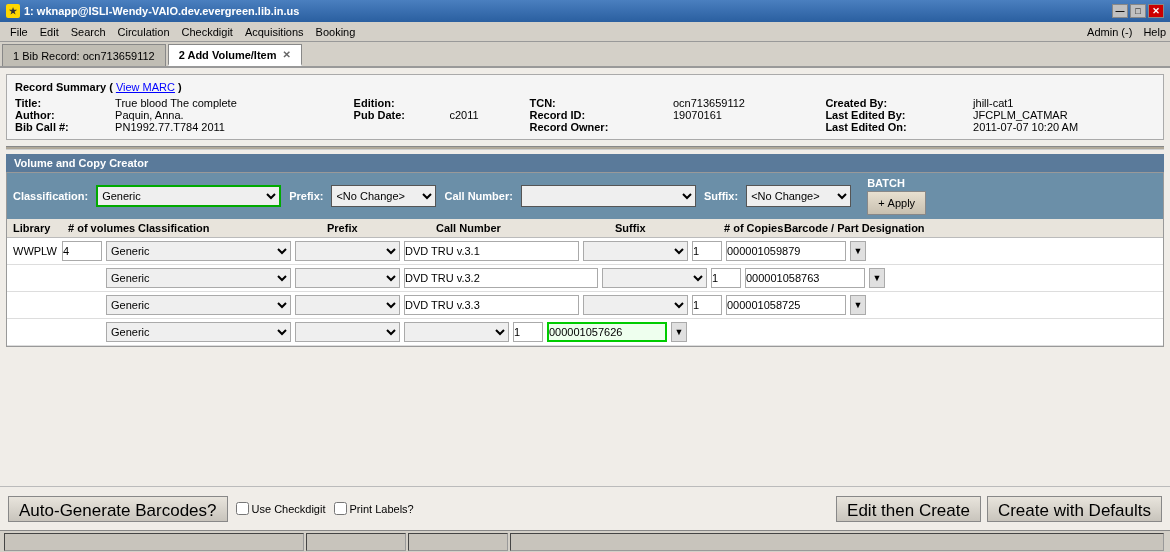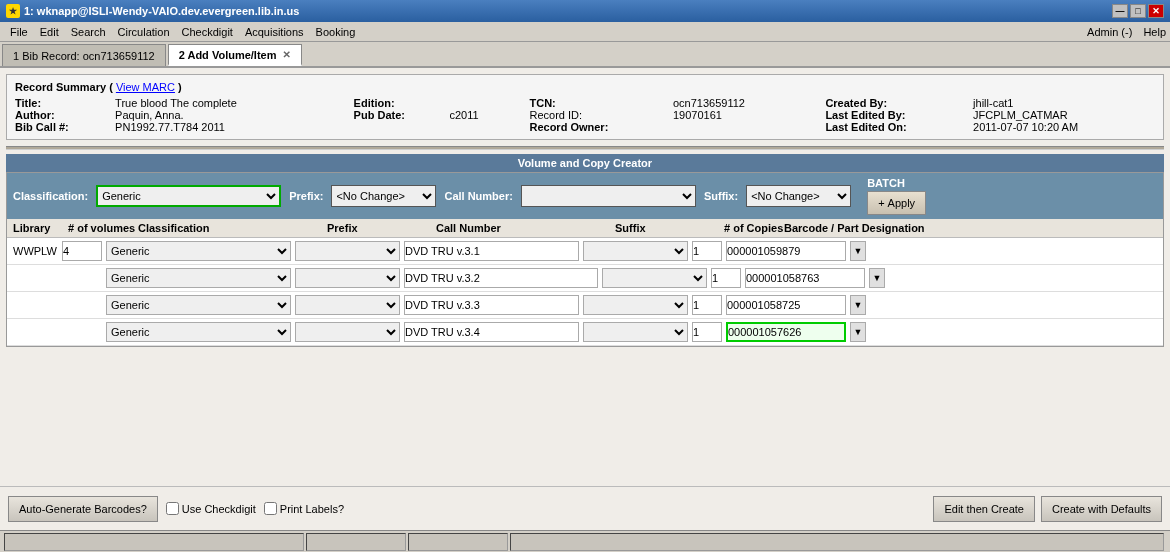--- a/index.html
+++ b/index.html
@@ -101,21 +101,20 @@
     .record-value { white-space: nowrap; }
 
     
     .section-header {
       background: #5a7a9a;
       color: white;
       padding: 3px 8px;
       font-weight: bold;
       font-size: 11px;
       margin-bottom: 0;
-      text-align: center;
     }
 
     
     .vcc-area {
       border: 1px solid #999;
       margin-bottom: 8px;
     }
 
     
     .batch-row {
@@ -190,21 +189,21 @@
       height: 44px;
     }
     .bottom-left { display: flex; align-items: center; gap: 8px; }
     .bottom-right { display: flex; align-items: center; gap: 6px; }
 
     .bottom-btn {
       background: linear-gradient(to bottom, #e8e4dc, #c8c4bc);
       border: 1px solid #888;
       padding: 4px 10px;
       cursor: pointer;
-      font-size: 11px;
+      font-size: 17px;
       height: 26px;
     }
 
     .checkbox-label { display: flex; align-items: center; gap: 3px; font-size: 11px; cursor: pointer; }
 
     
     .status-bar {
       background: #d4d0c8;
       height: 22px;
       border-top: 1px solid #888;
@@ -313,21 +312,21 @@
           <td class="record-label" style="font-weight:bold; padding-right:4px;">TCN:</td>
           <td class="record-value" style="padding-right:16px;">ocn713659112</td>
           <td class="record-label" style="font-weight:bold; padding-right:4px;">Created By:</td>
           <td class="record-value">jhill-cat1</td>
         </tr>
         <tr>
           <td class="record-label" style="font-weight:bold; padding-right:4px;">Author:</td>
           <td class="record-value" style="padding-right:16px;margin-left:20px;">Paquin, Anna.</td>
           <td class="record-label" style="font-weight:bold; padding-right:4px;">Pub Date:</td>
           <td class="record-value" style="padding-right:16px;">c2011</td>
-          <td class="record-label" style="font-weight:normal; padding-right:4px;">Record ID:</td>
+          <td class="record-label" style="font-weight:bold; padding-right:4px;">Record ID:</td>
           <td class="record-value" style="padding-right:16px;">19070161</td>
           <td class="record-label" style="font-weight:bold; padding-right:4px;">Last Edited By:</td>
           <td class="record-value">JFCPLM_CATMAR</td>
         </tr>
         <tr>
           <td class="record-label" style="font-weight:bold; padding-right:4px;">Bib Call #:</td>
           <td class="record-value" style="padding-right:16px;">PN1992.77.T784 2011</td>
           <td></td>
           <td></td>
           <td class="record-label" style="font-weight:bold; padding-right:4px;">Record Owner:</td>
@@ -424,21 +423,20 @@
             <input type="text" value="1" style="width: 30px;">
             <input type="text" value="000001058725" style="width: 120px;">
             <button class="row-menu-btn">▼</button>
           </div>
 
           <div class="data-row">
             <span style="width:45px;"></span>
             <span style="width:40px;"></span>
             <select style="width:185px;"><option>Generic</option></select>
             <select style="width:105px;"><option></option></select>
-            <input type="text" value="DVD TRU v.3.4" style="width: 175px;">
             <select style="width:105px;"><option></option></select>
             <input type="text" value="1" style="width: 30px;">
             <input type="text" value="000001057626" style="width: 120px; background: rgb(238, 255, 238); border: 2px solid rgb(0, 204, 0) !important;">
             <button class="row-menu-btn">▼</button>
           </div>
         </div>
 
       </div>
     </div>
 

